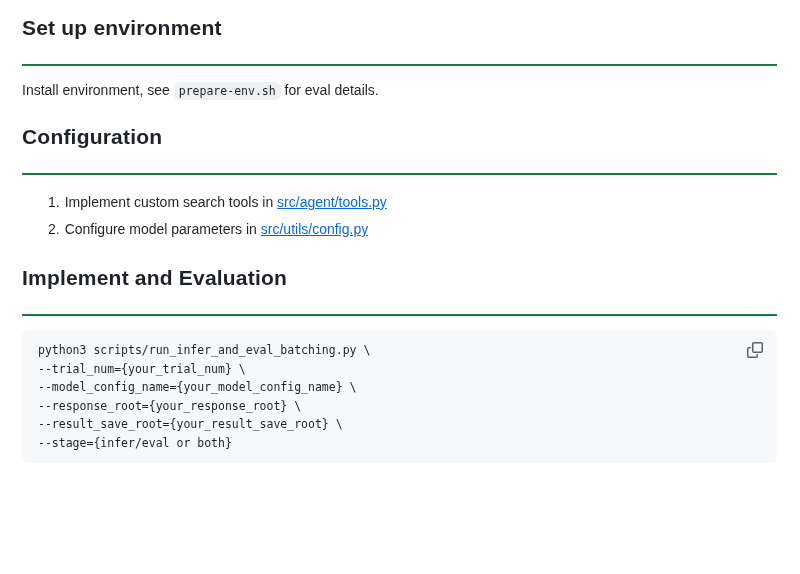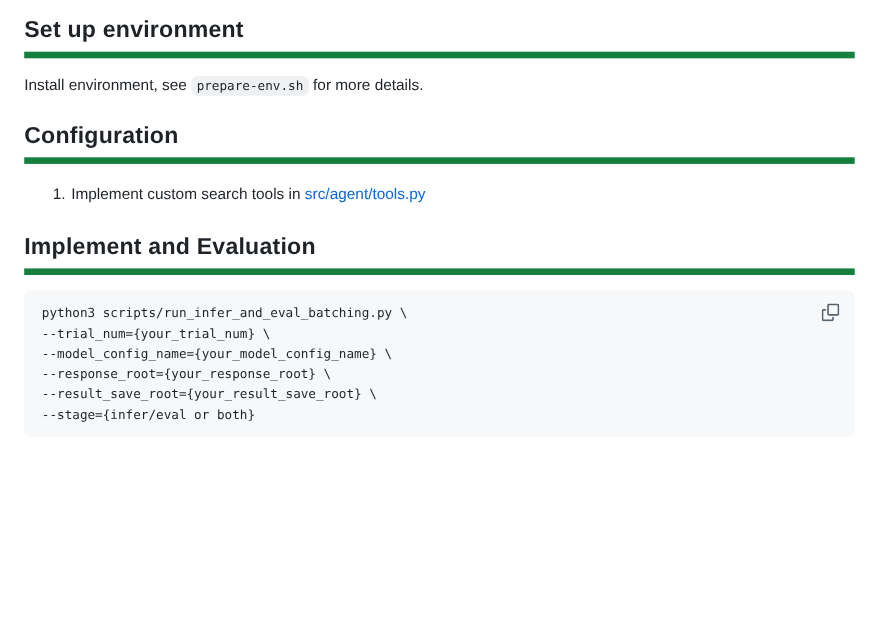--- a/index.html
+++ b/index.html
@@ -13,22 +13,22 @@
     overflow: hidden;
   }
   .readme {
     padding: 15px 23px 10px 22px;
   }
   h2.section-heading {
     font-size: 21px;
     line-height: 26px;
     font-weight: 700;
     margin: 22px 0 14px 0;
-    padding-bottom: 6px;
-    border-bottom: 6px solid #15803d;
+    padding-bottom: 23px;
+    border-bottom: 2px solid #15803d;
     letter-spacing: 0.2px;
   }
   .readme > h2.section-heading:first-child { margin-top: 0; }
   p.body-text {
     font-size: 14px;
     line-height: 21px;
     margin: 0 0 16px 0;
   }
   code.inline-code {
     font-family: "DejaVu Sans Mono", monospace;
@@ -75,37 +75,39 @@
   ol.config-list {
     list-style: none;
     margin: 0 0 14px 0;
     padding: 0 0 0 26px;
     font-size: 14px;
   }
   ol.config-list li { line-height: 27px; }
   .li-marker { margin-right: 5px; }
   a.doc-link {
     color: #0969da;
+    text-decoration: underline;
     cursor: pointer;
   }
 </style>
 </head>
 <body>
 
 <div class="readme">
 
   <h2 class="section-heading">Set up environment</h2>
 
-  <p class="body-text"><span>Install environment, see </span><code class="inline-code">prepare-env.sh</code><span> for more details.</span></p>
+  <p class="body-text"><span>Install environment, see </span><code class="inline-code">prepare-env.sh</code><span> for eval details.</span></p>
 
 
   <h2 class="section-heading">Configuration</h2>
 
   <ol class="config-list">
     <li><span class="li-marker">1.</span><span>Implement custom search tools in </span><a class="doc-link">src/agent/tools.py</a></li>
+    <li><span class="li-marker">2.</span><span>Configure model parameters in </span><a class="doc-link">src/utils/config.py</a></li>
   </ol>
 
   <h2 class="section-heading">Implement and Evaluation</h2>
 
 
   <div class="code-block">
     <pre>python3 scripts/run_infer_and_eval_batching.py \
 --trial_num={your_trial_num} \
 --model_config_name={your_model_config_name} \
 --response_root={your_response_root} \

